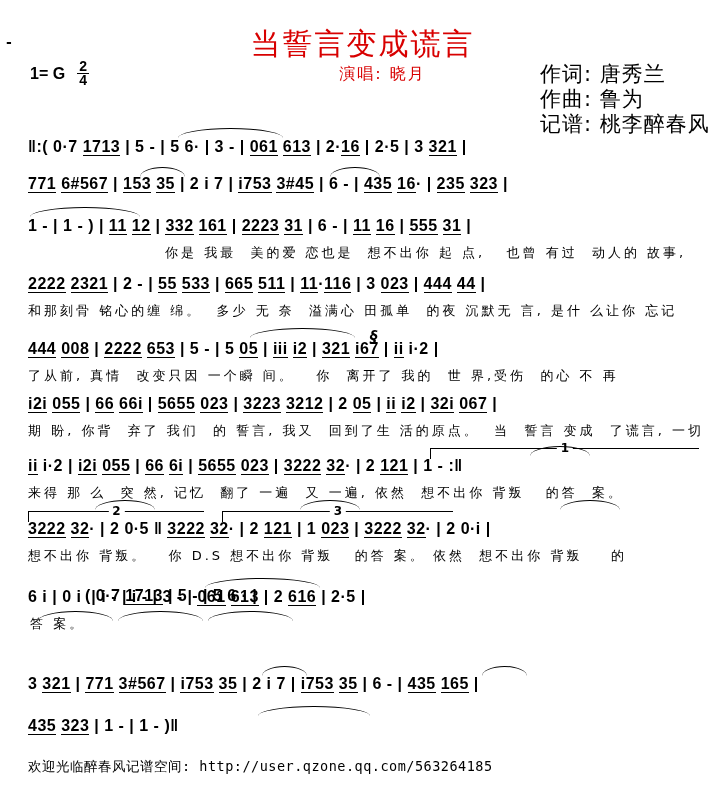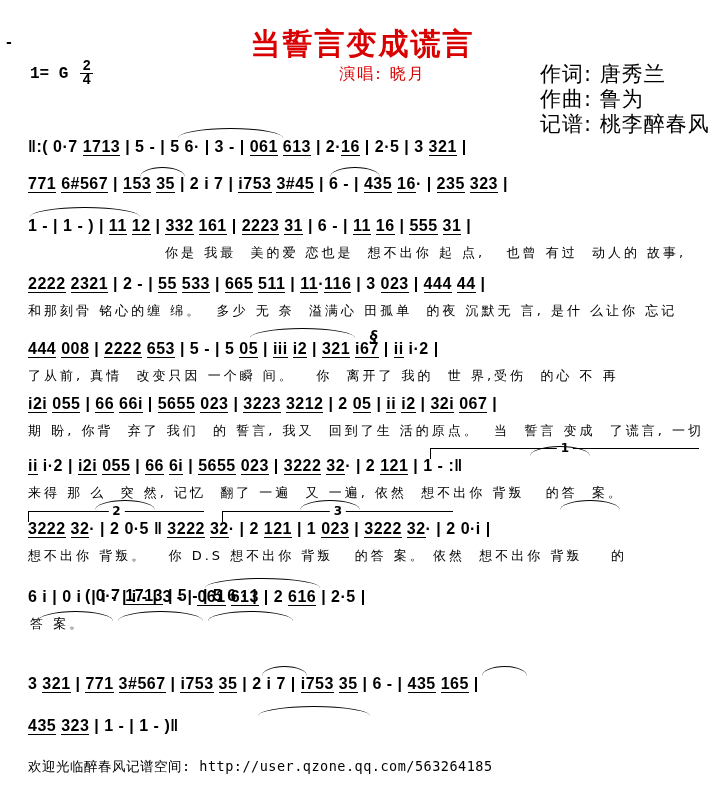--- a/index.html
+++ b/index.html
@@ -3,26 +3,26 @@
 <meta charset="utf-8">
 <style>
   html,body{margin:0;padding:0;}
   body{
     width:725px;height:787px;background:#ffffff;position:relative;
     font-family:"DejaVu Sans",sans-serif;color:#000;overflow:hidden;
   }
   .abs{position:absolute;}
   
   .stray{left:6px;top:34px;font-weight:bold;font-size:14px;}
-  .title{left:0;right:0;top:24px;text-align:center;font-size:30px;font-weight:bold;
+  .title{left:0;right:0;top:24px;text-align:center;font-size:30px;font-weight:normal;
          font-family:"DejaVu Serif",serif;letter-spacing:2px;}
   .performer{left:0;right:0;top:64px;text-align:center;font-size:16px;letter-spacing:2px;margin-left:40px;}
   .credits{left:540px;top:62px;font-size:21px;line-height:25px;letter-spacing:1px;}
   .keysig{left:30px;top:60px;font-size:16px;font-weight:bold;
-          font-family:Liberation Mono, monospace;display:flex;align-items:center;}
+          font-family:Liberation Sans, sans-serif;display:flex;align-items:center;}
   .frac{display:inline-flex;flex-direction:column;align-items:center;margin-left:12px;
         font-size:14px;line-height:13px;}
   .frac .top{border-bottom:1.5px solid #000;padding:0 2px;}
   
   .line{position:absolute;left:28px;}
   .notes{font-family:Liberation Sans, sans-serif;font-weight:bold;font-size:16px;
          letter-spacing:0.5px;white-space:pre;}
   .notes .u{border-bottom:1.5px solid #000;}
   .lyrics{font-size:13px;white-space:pre;letter-spacing:3px;margin-top:9px;}
   .l0{top:138px}.l1{top:175px}.l2{top:217px}.l3{top:275px}.l4{top:340px}.l5{top:395px}

